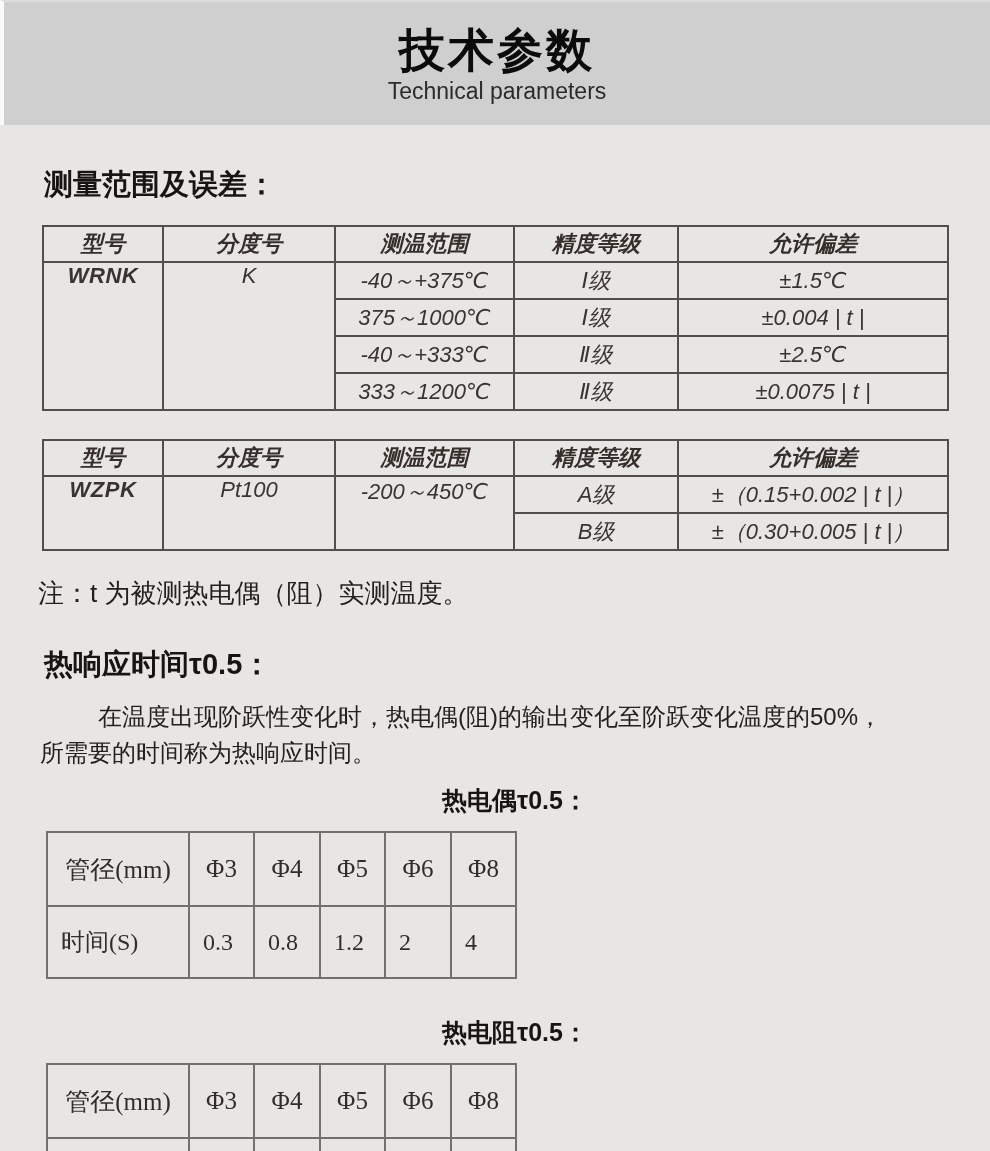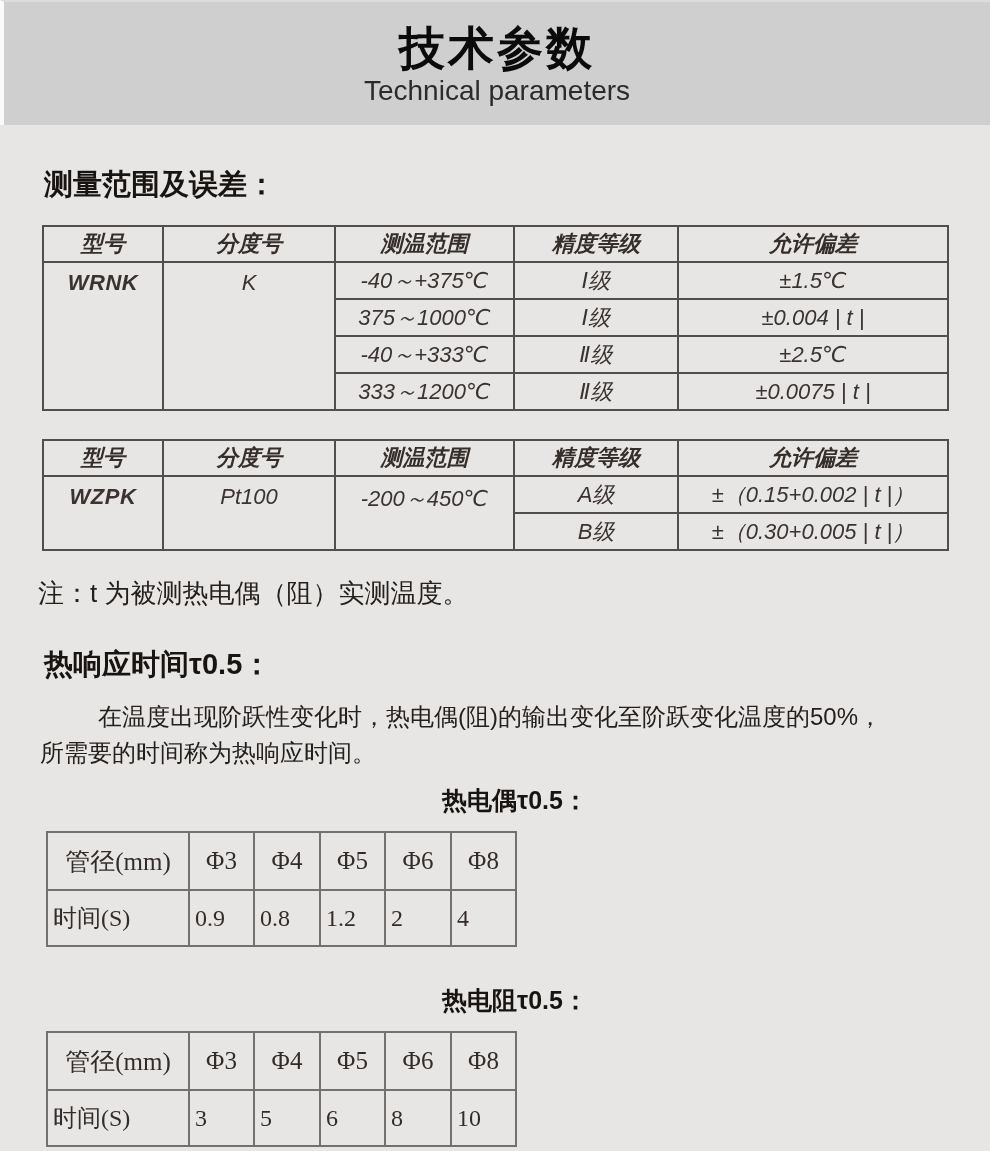--- a/index.html
+++ b/index.html
@@ -18,21 +18,21 @@
     box-sizing: border-box;
     display: flex; flex-direction: column;
     align-items: center; justify-content: center;
     padding-top: 4px;
   }
   .banner-title {
     font-size: 46px; font-weight: 900; color: #0b0b0b;
     letter-spacing: 3px; line-height: 1.05;
   }
   .banner-sub {
-    font-size: 28px; color: #2c2b2b; margin-top: 3px; letter-spacing: 0px;
+    font-size: 23px; color: #2c2b2b; margin-top: 3px; letter-spacing: 0px;
   }
   .content { padding-left: 42px; }
 
   .sec-heading {
     font-size: 29px; font-weight: 600; color: #181411;
     margin: 42px 0 0 2px; line-height: 34px;
   }
   .sec-heading.bold { font-weight: 800; margin-top: 38px; }
 
   table.main {
@@ -44,21 +44,21 @@
   table.main th, table.main td {
     border: 2px solid #544e4a;
     text-align: center;
     vertical-align: middle;
     padding: 0;
     overflow: hidden;
     font-style: italic;
   }
   table.main th { height: 34px; font-weight: 600; font-size: 22px; color: #352e2a; }
   table.main td { height: 35px; color: #3a3330; }
-  table.main td.topcell { vertical-align: top; padding-top: 7px; }
+  table.main td.topcell { vertical-align: top; }
   table.main td.model { font-weight: 700; letter-spacing: 0.5px; }
 
   .note {
     font-size: 26px; color: #26201c;
     margin: 26px 0 0 -4px; line-height: 32px;
   }
 
   .para { margin: 18px 0 0 -2px; font-size: 24px; line-height: 36px; color: #26201c; }
   .para .line1 { display: block; padding-left: 58px; }
   .para .line2 { display: block; }
@@ -74,21 +74,21 @@
     margin: 16px 0 0 4px;
     table-layout: fixed;
     font-family: "Liberation Serif", "DejaVu Serif", serif;
     font-size: 24px;
     color: #332c28;
   }
   table.small th, table.small td {
     border: 2px solid #75706c;
     vertical-align: middle;
     font-weight: normal;
-    padding: 5px;
+    padding: 13px;
   }
   table.small tr.r1 th { height: 46px; font-size: 25px; }
   table.small tr.r2 td { height: 44px; border-radius: 18px; }
 </style>
 </head>
 <body>
 
 <div class="page">
 
   <header class="banner">
@@ -199,21 +199,21 @@
         <tr class="r1">
           <th>管径(mm)</th>
           <th>Φ3</th>
           <th>Φ4</th>
           <th>Φ5</th>
           <th>Φ6</th>
           <th>Φ8</th>
         </tr>
         <tr class="r2">
           <td>时间(S)</td>
-          <td>0.9</td>
+          <td>0.3</td>
           <td>0.8</td>
           <td>1.2</td>
           <td>2</td>
           <td>4</td>
         </tr>
       </tbody>
     </table>
 
     <h3 class="sub-heading gap">热电阻τ0.5：</h3>
 

